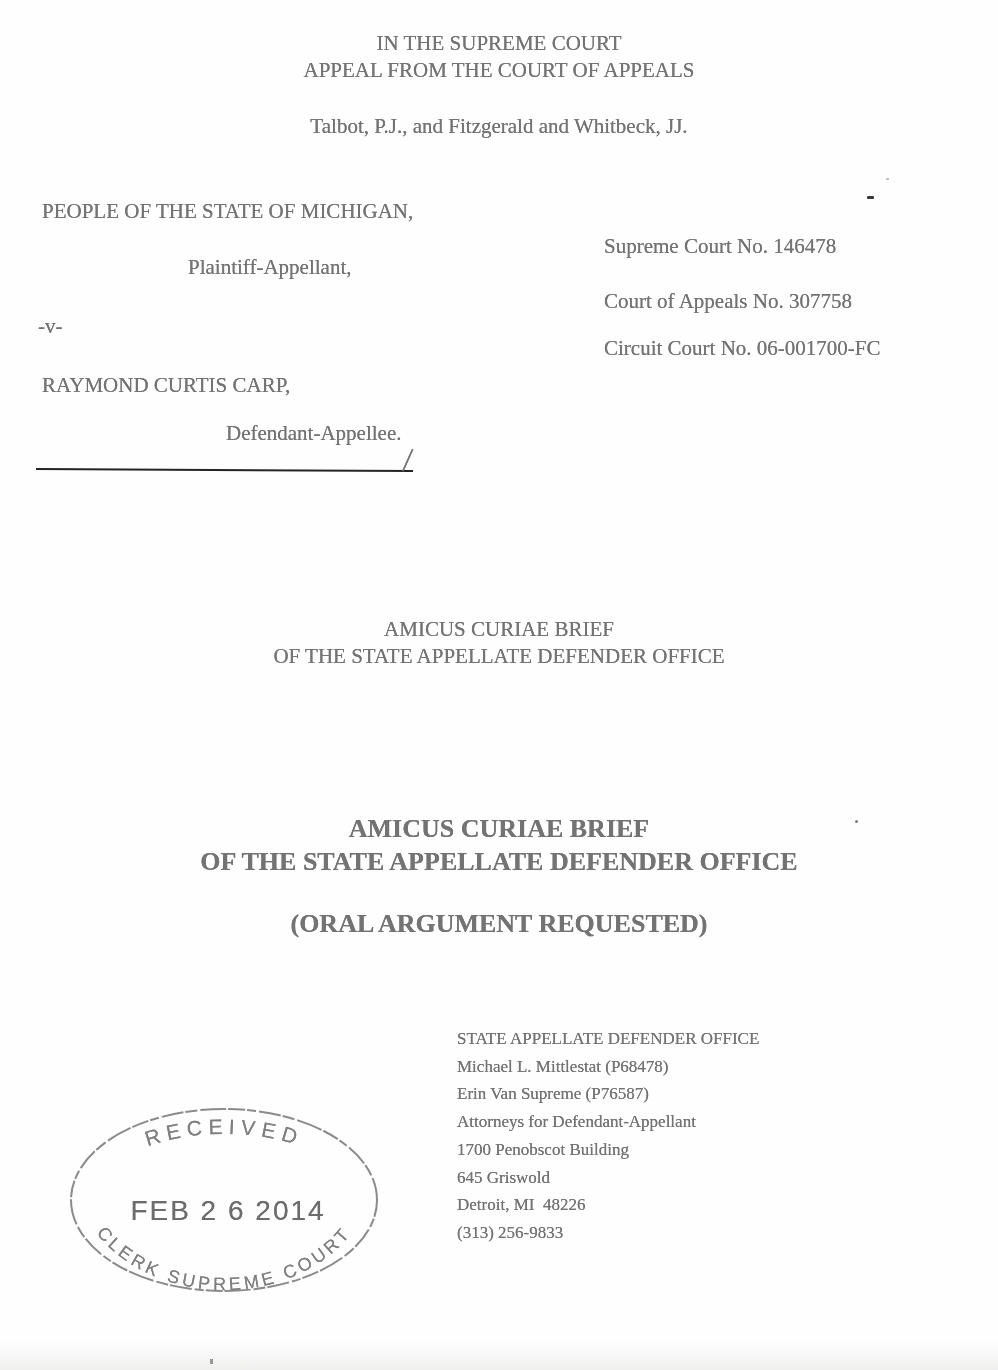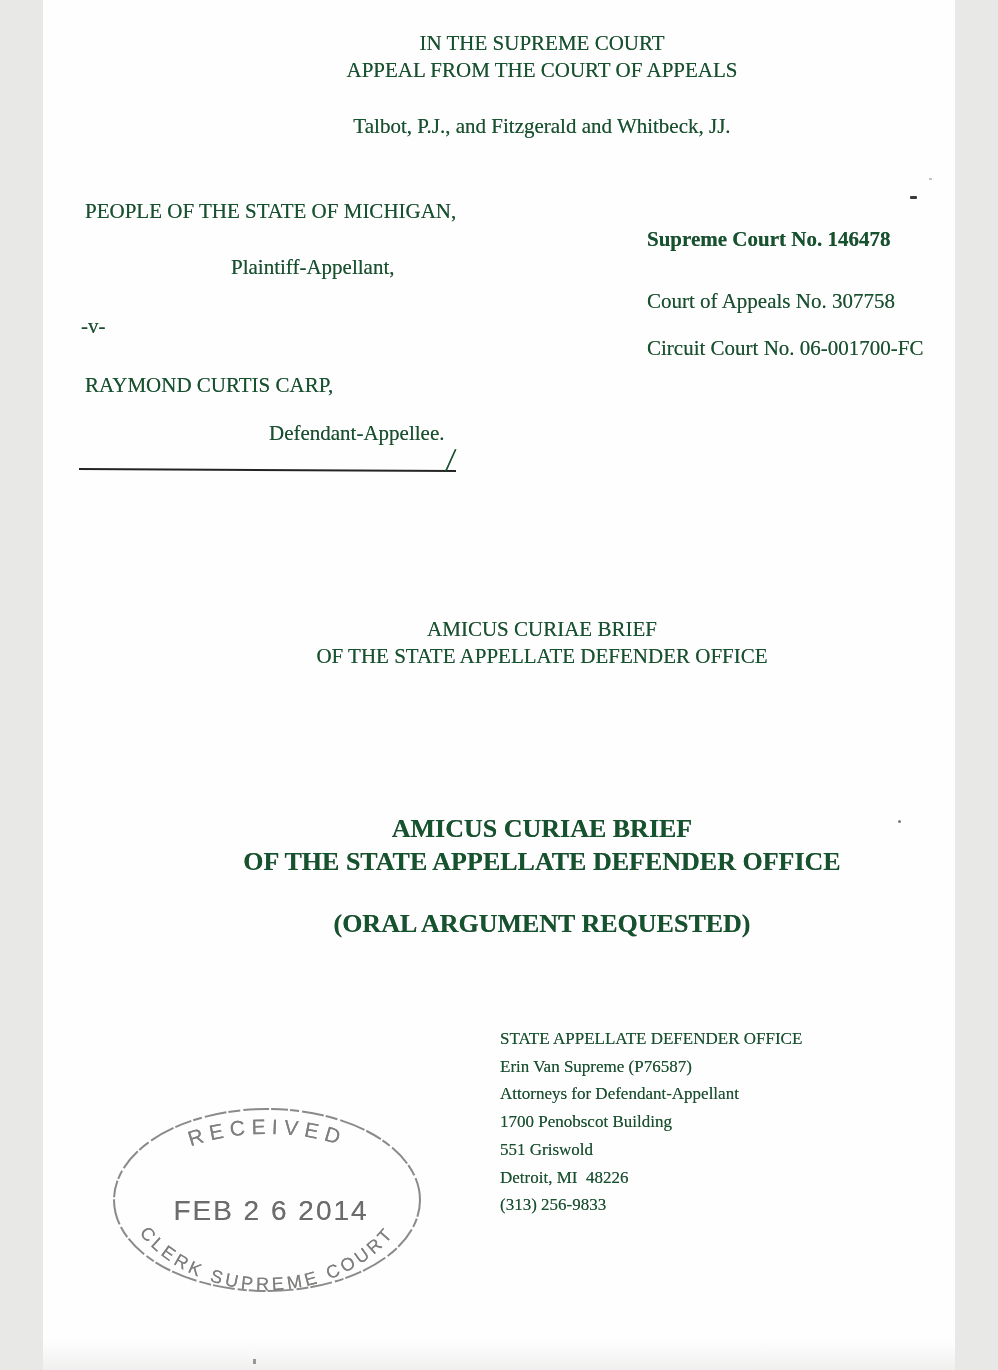--- a/index.html
+++ b/index.html
@@ -1,22 +1,22 @@
 <!DOCTYPE html>
 <html><head>
 <meta charset="utf-8">
 <style>
   html,body { margin:0; padding:0; background:#e8e8e6; }
   .page {
     position:relative;
-    width:912px; height:1370px;
+    width:998px; height:1370px;
     margin:0 auto;
     background:#fefefe;
     font-family:"Liberation Serif","DejaVu Serif",serif;
-    color:#14532d;
+    color:#737373;
     overflow:hidden;
     text-shadow:0 0 0.5px rgba(20,20,20,0.55);
   }
   .line {
     position:absolute;
     font-size:21px;
     line-height:1;
     white-space:pre;
   }
   .centered { left:0; width:998px; text-align:center; }
@@ -70,40 +70,41 @@
   <div class="line centered" style="top:33px;">IN THE SUPREME COURT</div>
   <div class="line centered" style="top:116px;">Talbot, P.J., and Fitzgerald and Whitbeck, JJ.</div>
   <div class="line centered" style="top:60px;">APPEAL FROM THE COURT OF APPEALS</div>
 
   <div class="line" style="left:42px;  top:201px;">PEOPLE OF THE STATE OF MICHIGAN,</div>
   <div class="line" style="left:188px; top:257px;">Plaintiff-Appellant,</div>
   <div class="line" style="left:38px;  top:316px;">-v-</div>
   <div class="line" style="left:42px;  top:367px;margin-top:8px;">RAYMOND CURTIS CARP,</div>
   <div class="line" style="left:178px; top:423px;margin-left:48px;">Defendant-Appellee.</div>
 
-  <div class="line" style="left:604px; top:229px;font-weight:bold;">Supreme Court No. 146478</div>
+  <div class="line" style="left:604px; top:236px;">Supreme Court No. 146478</div>
   <div class="line" style="left:604px; top:291px;">Court of Appeals No. 307758</div>
   <div class="line" style="left:604px; top:338px;">Circuit Court No. 06-001700-FC</div>
 
   <div class="caption-rule"></div>
   <div class="caption-slash">/</div>
 
   <div class="line centered" style="top:619px;">AMICUS CURIAE BRIEF</div>
   <div class="line centered" style="top:646px;">OF THE STATE APPELLATE DEFENDER OFFICE</div>
 
   <div class="line centered bold-title" style="top:816px;">AMICUS CURIAE BRIEF</div>
   <div class="line centered bold-title" style="top:849px;">OF THE STATE APPELLATE DEFENDER OFFICE</div>
   <div class="line centered bold-title" style="top:911px;text-align:center;">(ORAL ARGUMENT REQUESTED)</div>
 
   <div class="counsel">
     <div>STATE APPELLATE DEFENDER OFFICE</div>
+    <div>Michael L. Mittlestat (P68478)</div>
     <div>Erin Van Supreme (P76587)</div>
     <div>Attorneys for Defendant-Appellant</div>
     <div>1700 Penobscot Building</div>
-    <div>551 Griswold</div>
+    <div>645 Griswold</div>
     <div>Detroit, MI  48226</div>
     <div>(313) 256-9833</div>
   </div>
 
   <svg class="stamp" viewBox="0 0 320 210" aria-hidden="true">
     <defs>
       <path id="arcTop" d="M 37.8 75.4 A 130 66 0 0 1 282.2 75.4" fill="none"></path>
       <path id="arcBottom" d="M 30 128 A 150 120 0 0 0 290 128" fill="none"></path>
     </defs>
     <ellipse cx="160" cy="98" rx="153" ry="91" fill="none" stroke="#7b7b79" stroke-width="2" stroke-dasharray="17 2 9 3 22 2 12 3 26 2"></ellipse>

